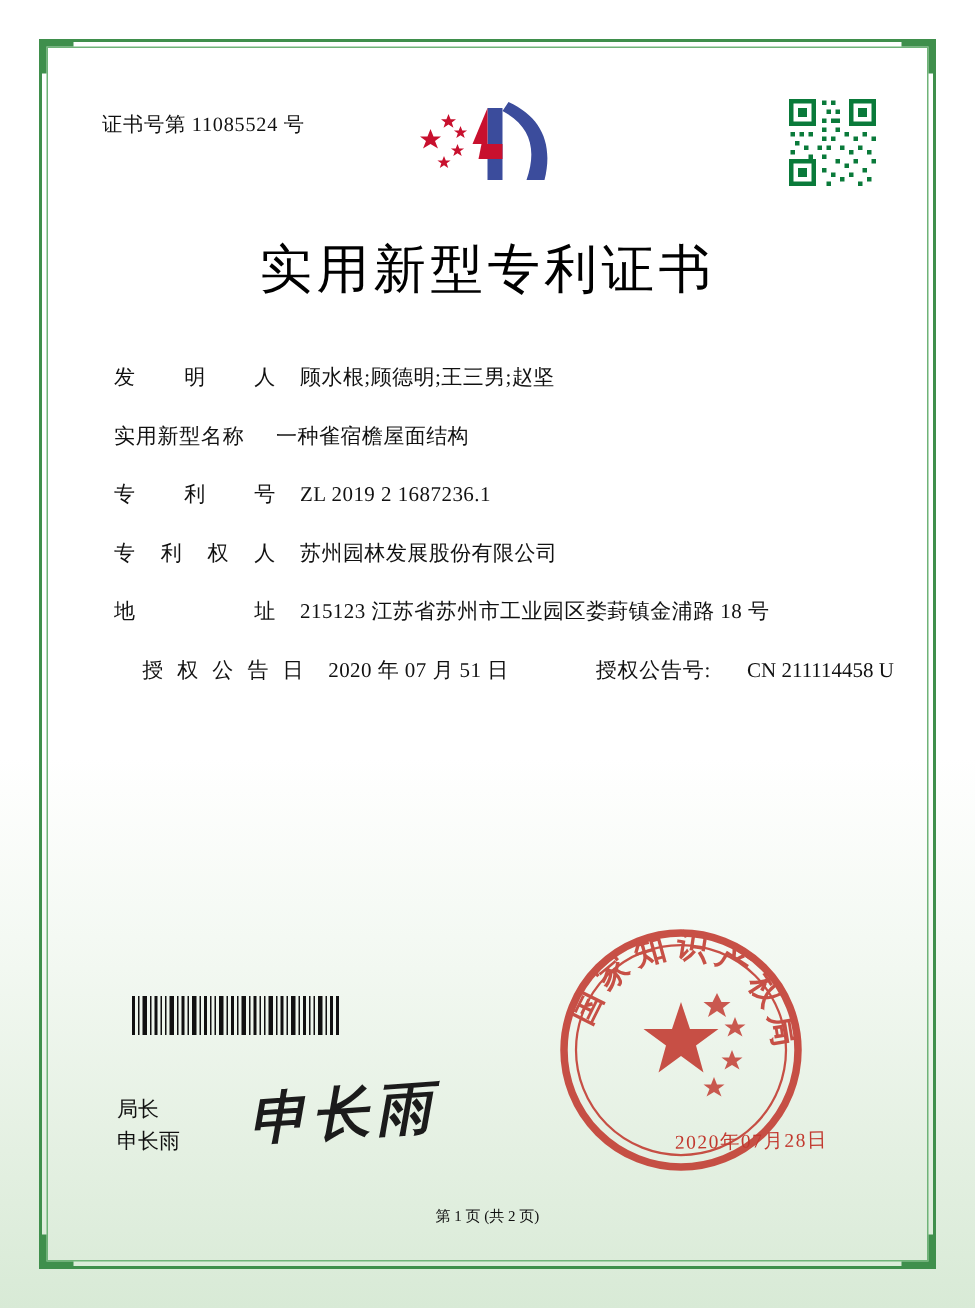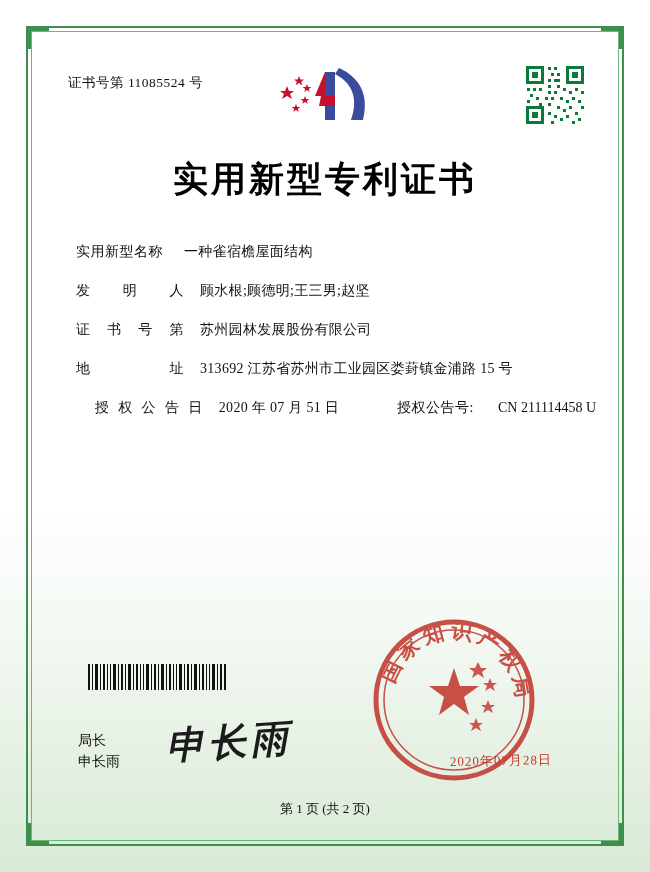--- a/index.html
+++ b/index.html
@@ -86,21 +86,21 @@
     position: absolute;
     right: 24px;
     top: 24px;
     width: 62px;
     height: 62px;
   }
 
   .title {
     text-align: center;
     font-size: 35px;
-    font-weight: bold;
+    font-weight: normal;
     letter-spacing: 3px;
     color: #000;
     margin-top: 8px;
     font-family: "Liberation Serif", serif;
   }
 
   
   .fields {
     margin: 40px 0 0 36px;
     width: 520px;
@@ -205,21 +205,21 @@
     letter-spacing: 1px;
     transform: rotate(-1deg);
   }
 
   .page-no {
     position: absolute;
     left: 0;
     right: 0;
     bottom: 14px;
     text-align: center;
-    font-size: 13px;
+    font-size: 10px;
     color: #111;
   }
 </style>
 </head>
 <body>
 
 <div class="certificate">
 
   <div class="border-outer"></div>
   <div class="border-inner"></div>
@@ -311,39 +311,43 @@
           </g>
         </svg>
       </div>
     </div>
 
     <div class="title">实用新型专利证书</div>
 
     <div class="fields">
 
       <div class="row">
+        <span class="label spread">发明人</span>
+        <span class="value">顾水根;顾德明;王三男;赵坚</span>
+      </div>
+
+      <div class="row">
         <span class="label">实用新型名称</span>
         <span class="value">一种雀宿檐屋面结构</span>
       </div>
 
       <div class="row">
-        <span class="label spread">发明人</span>
-        <span class="value">顾水根;顾德明;王三男;赵坚</span>
-      </div>
-
+        <span class="label spread">专利号</span>
+        <span class="value">ZL 2019 2 1687236.1</span>
+      </div>
 
 
       <div class="row">
-        <span class="label spread">证书号第</span>
+        <span class="label spread">专利权人</span>
         <span class="value">苏州园林发展股份有限公司</span>
       </div>
 
       <div class="row">
         <span class="label spread">地址</span>
-        <span class="value">313692 江苏省苏州市工业园区娄葑镇金浦路 15 号</span>
+        <span class="value">215123 江苏省苏州市工业园区娄葑镇金浦路 18 号</span>
       </div>
 
       <div class="row dual">
         <span class="label spread">授权公告日</span>
         <span class="value">2020 年 07 月 51 日</span>
         <span class="second-label">授权公告号:</span>
         <span class="second-value">CN 211114458 U</span>
       </div>
 
     </div>

